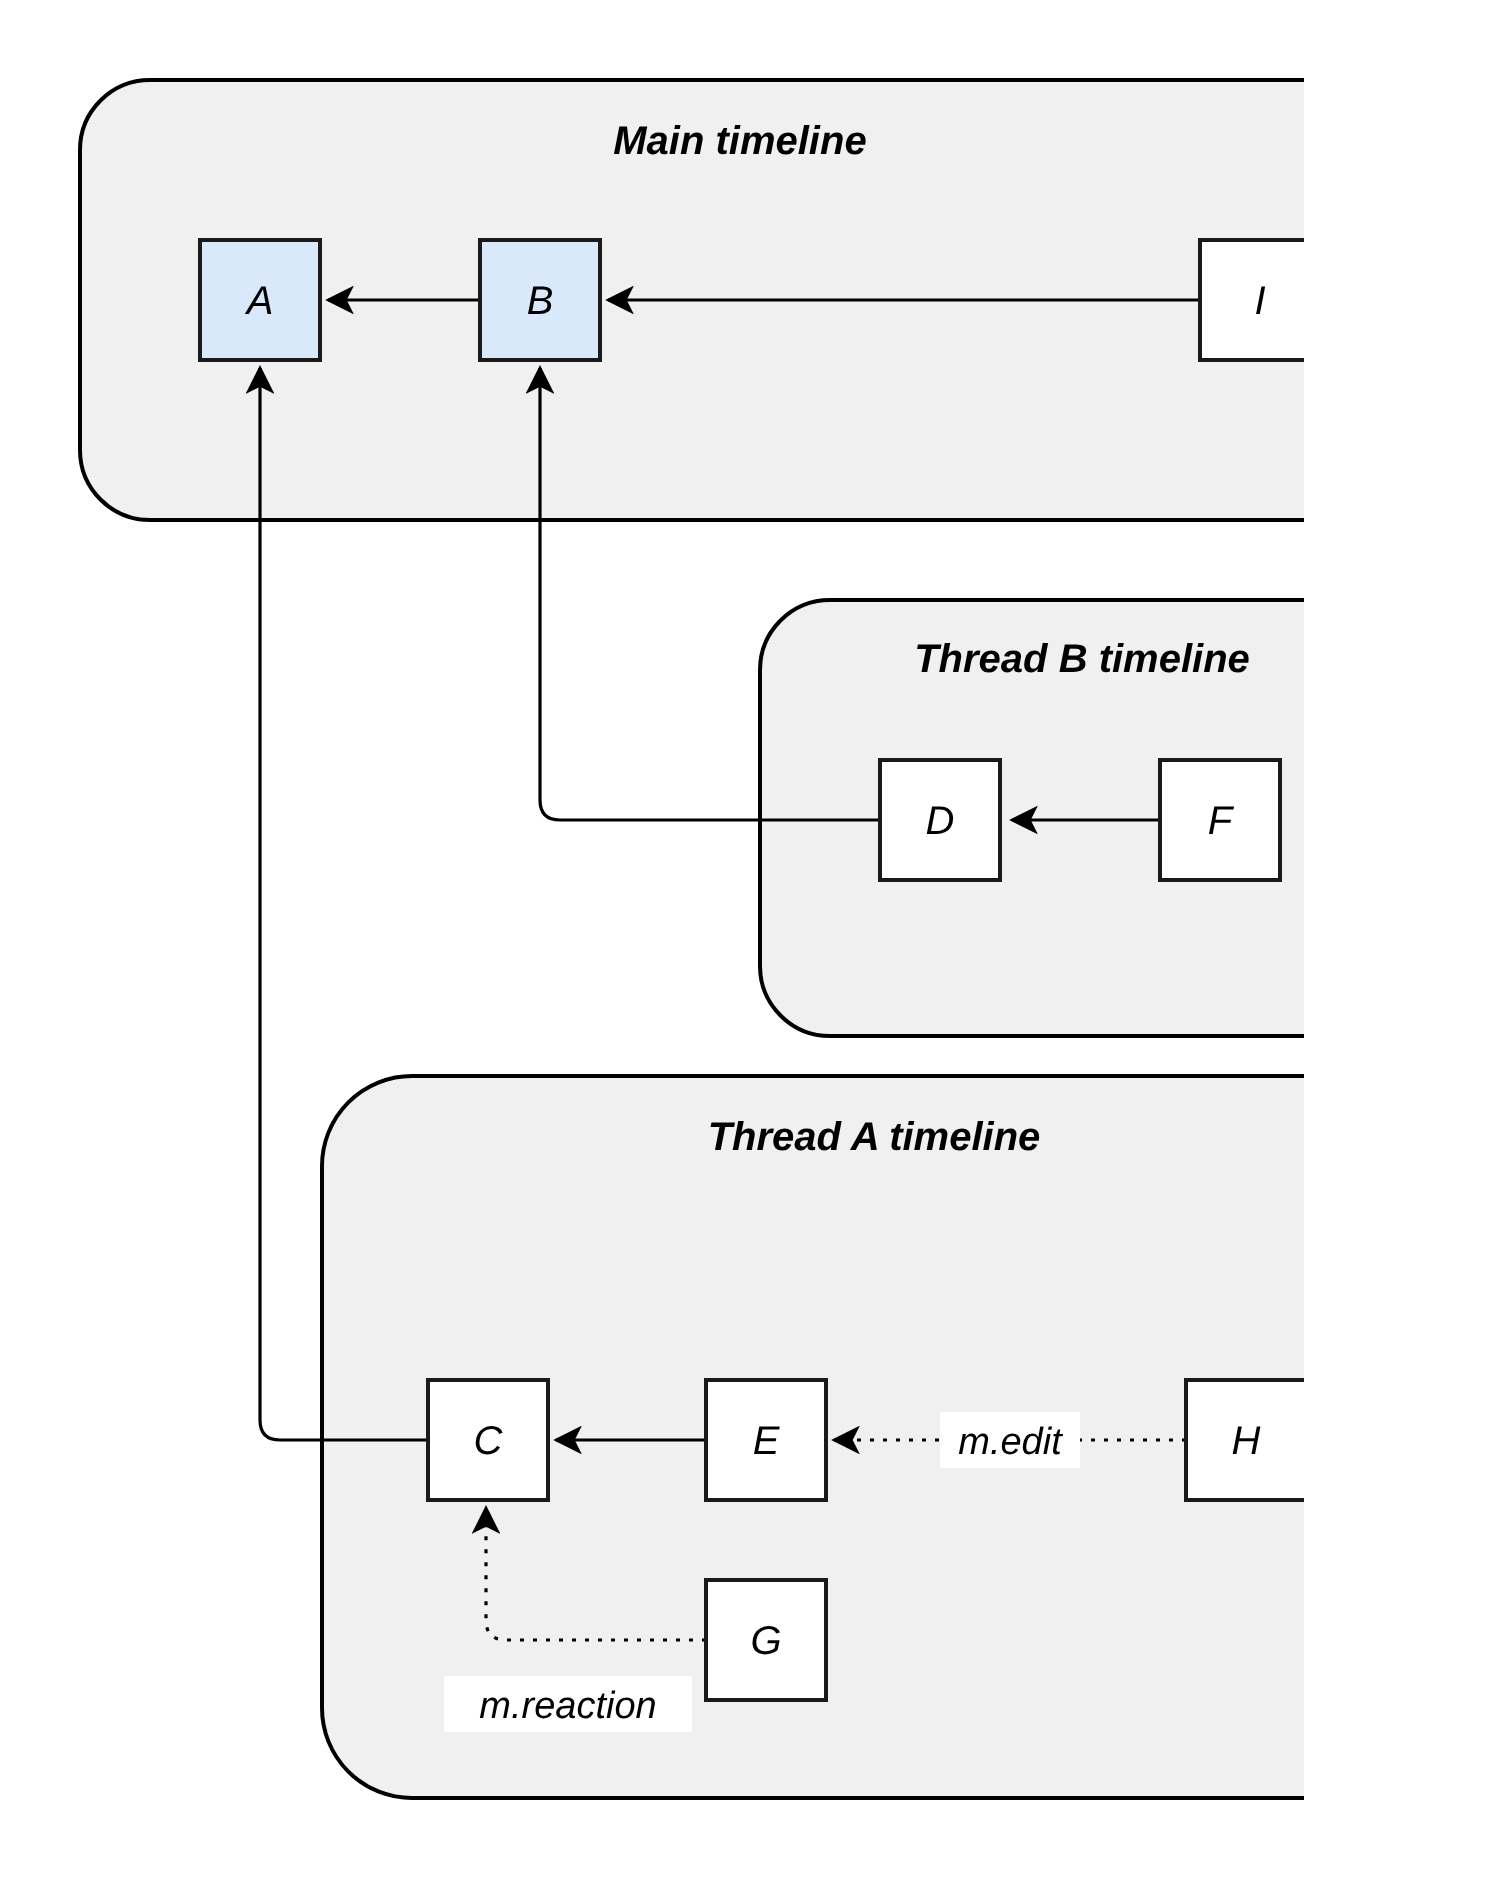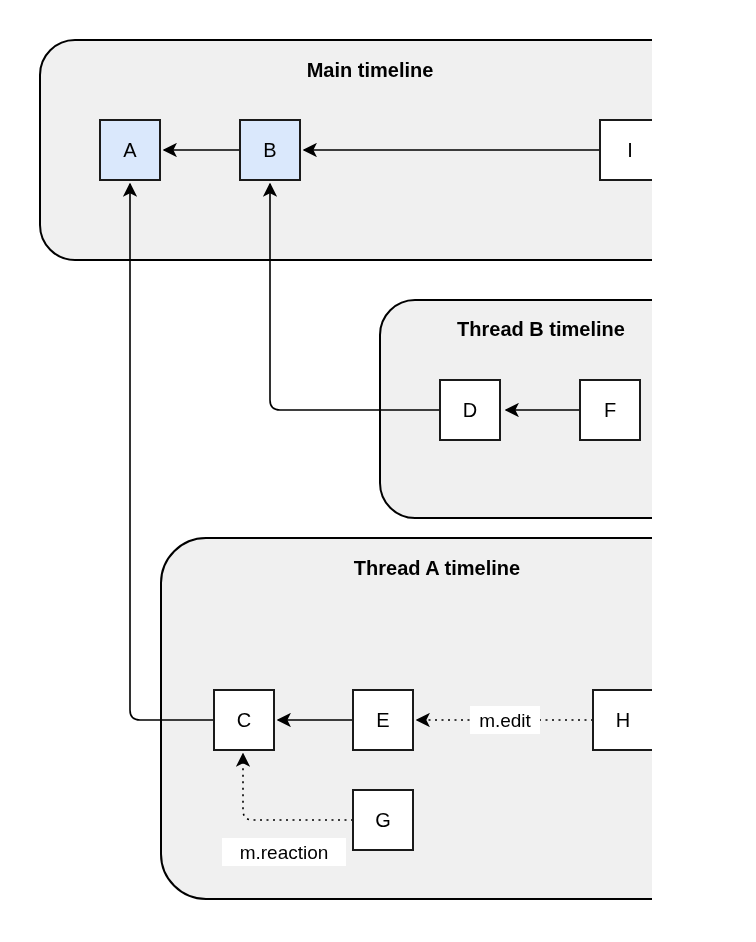--- a/index.html
+++ b/index.html
@@ -8,20 +8,21 @@
     background: #ffffff;
     width: 756px;
     height: 942px;
     font-family: "Liberation Sans", sans-serif;
   }
   .stage {
     position: relative;
     width: 652px;
     height: 942px;
     overflow: hidden;
+    font-style: italic;
   }
   svg { display: block; }
   .container-box {
     fill: #f0f0f0;
     stroke: #000000;
     stroke-width: 2;
   }
   .container-title {
     font-family: "Liberation Sans", sans-serif;
     font-size: 20px;

